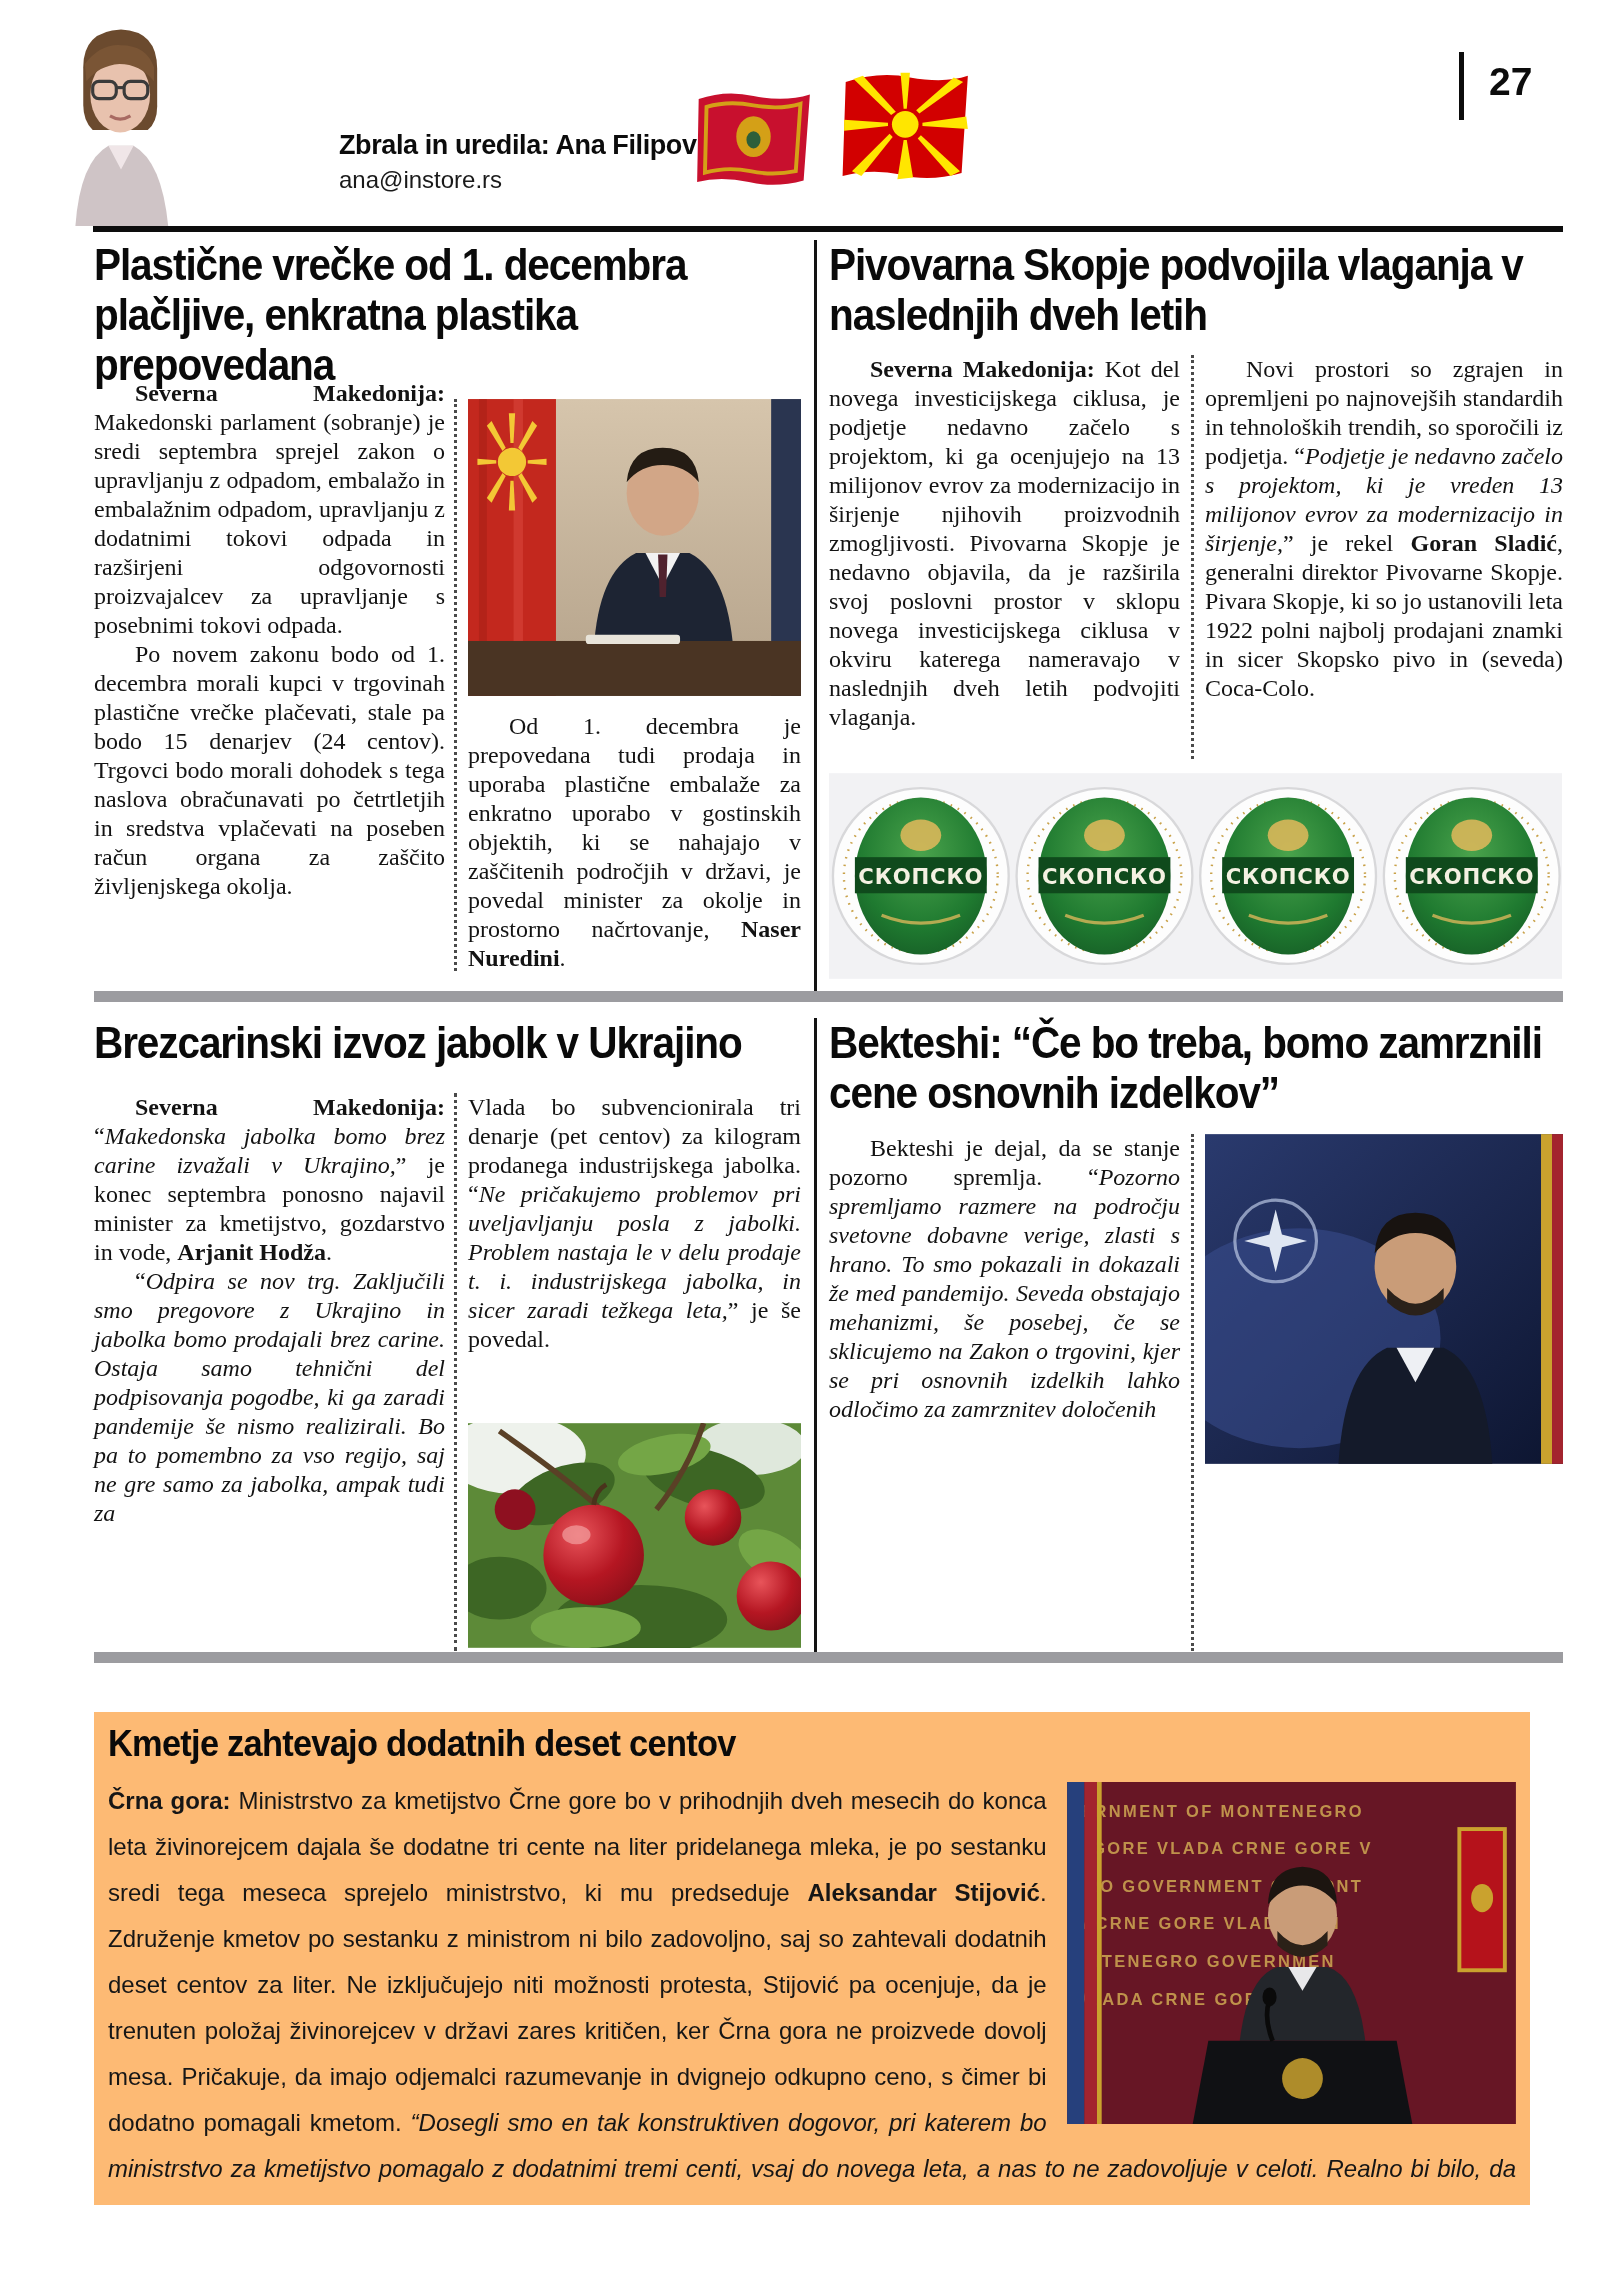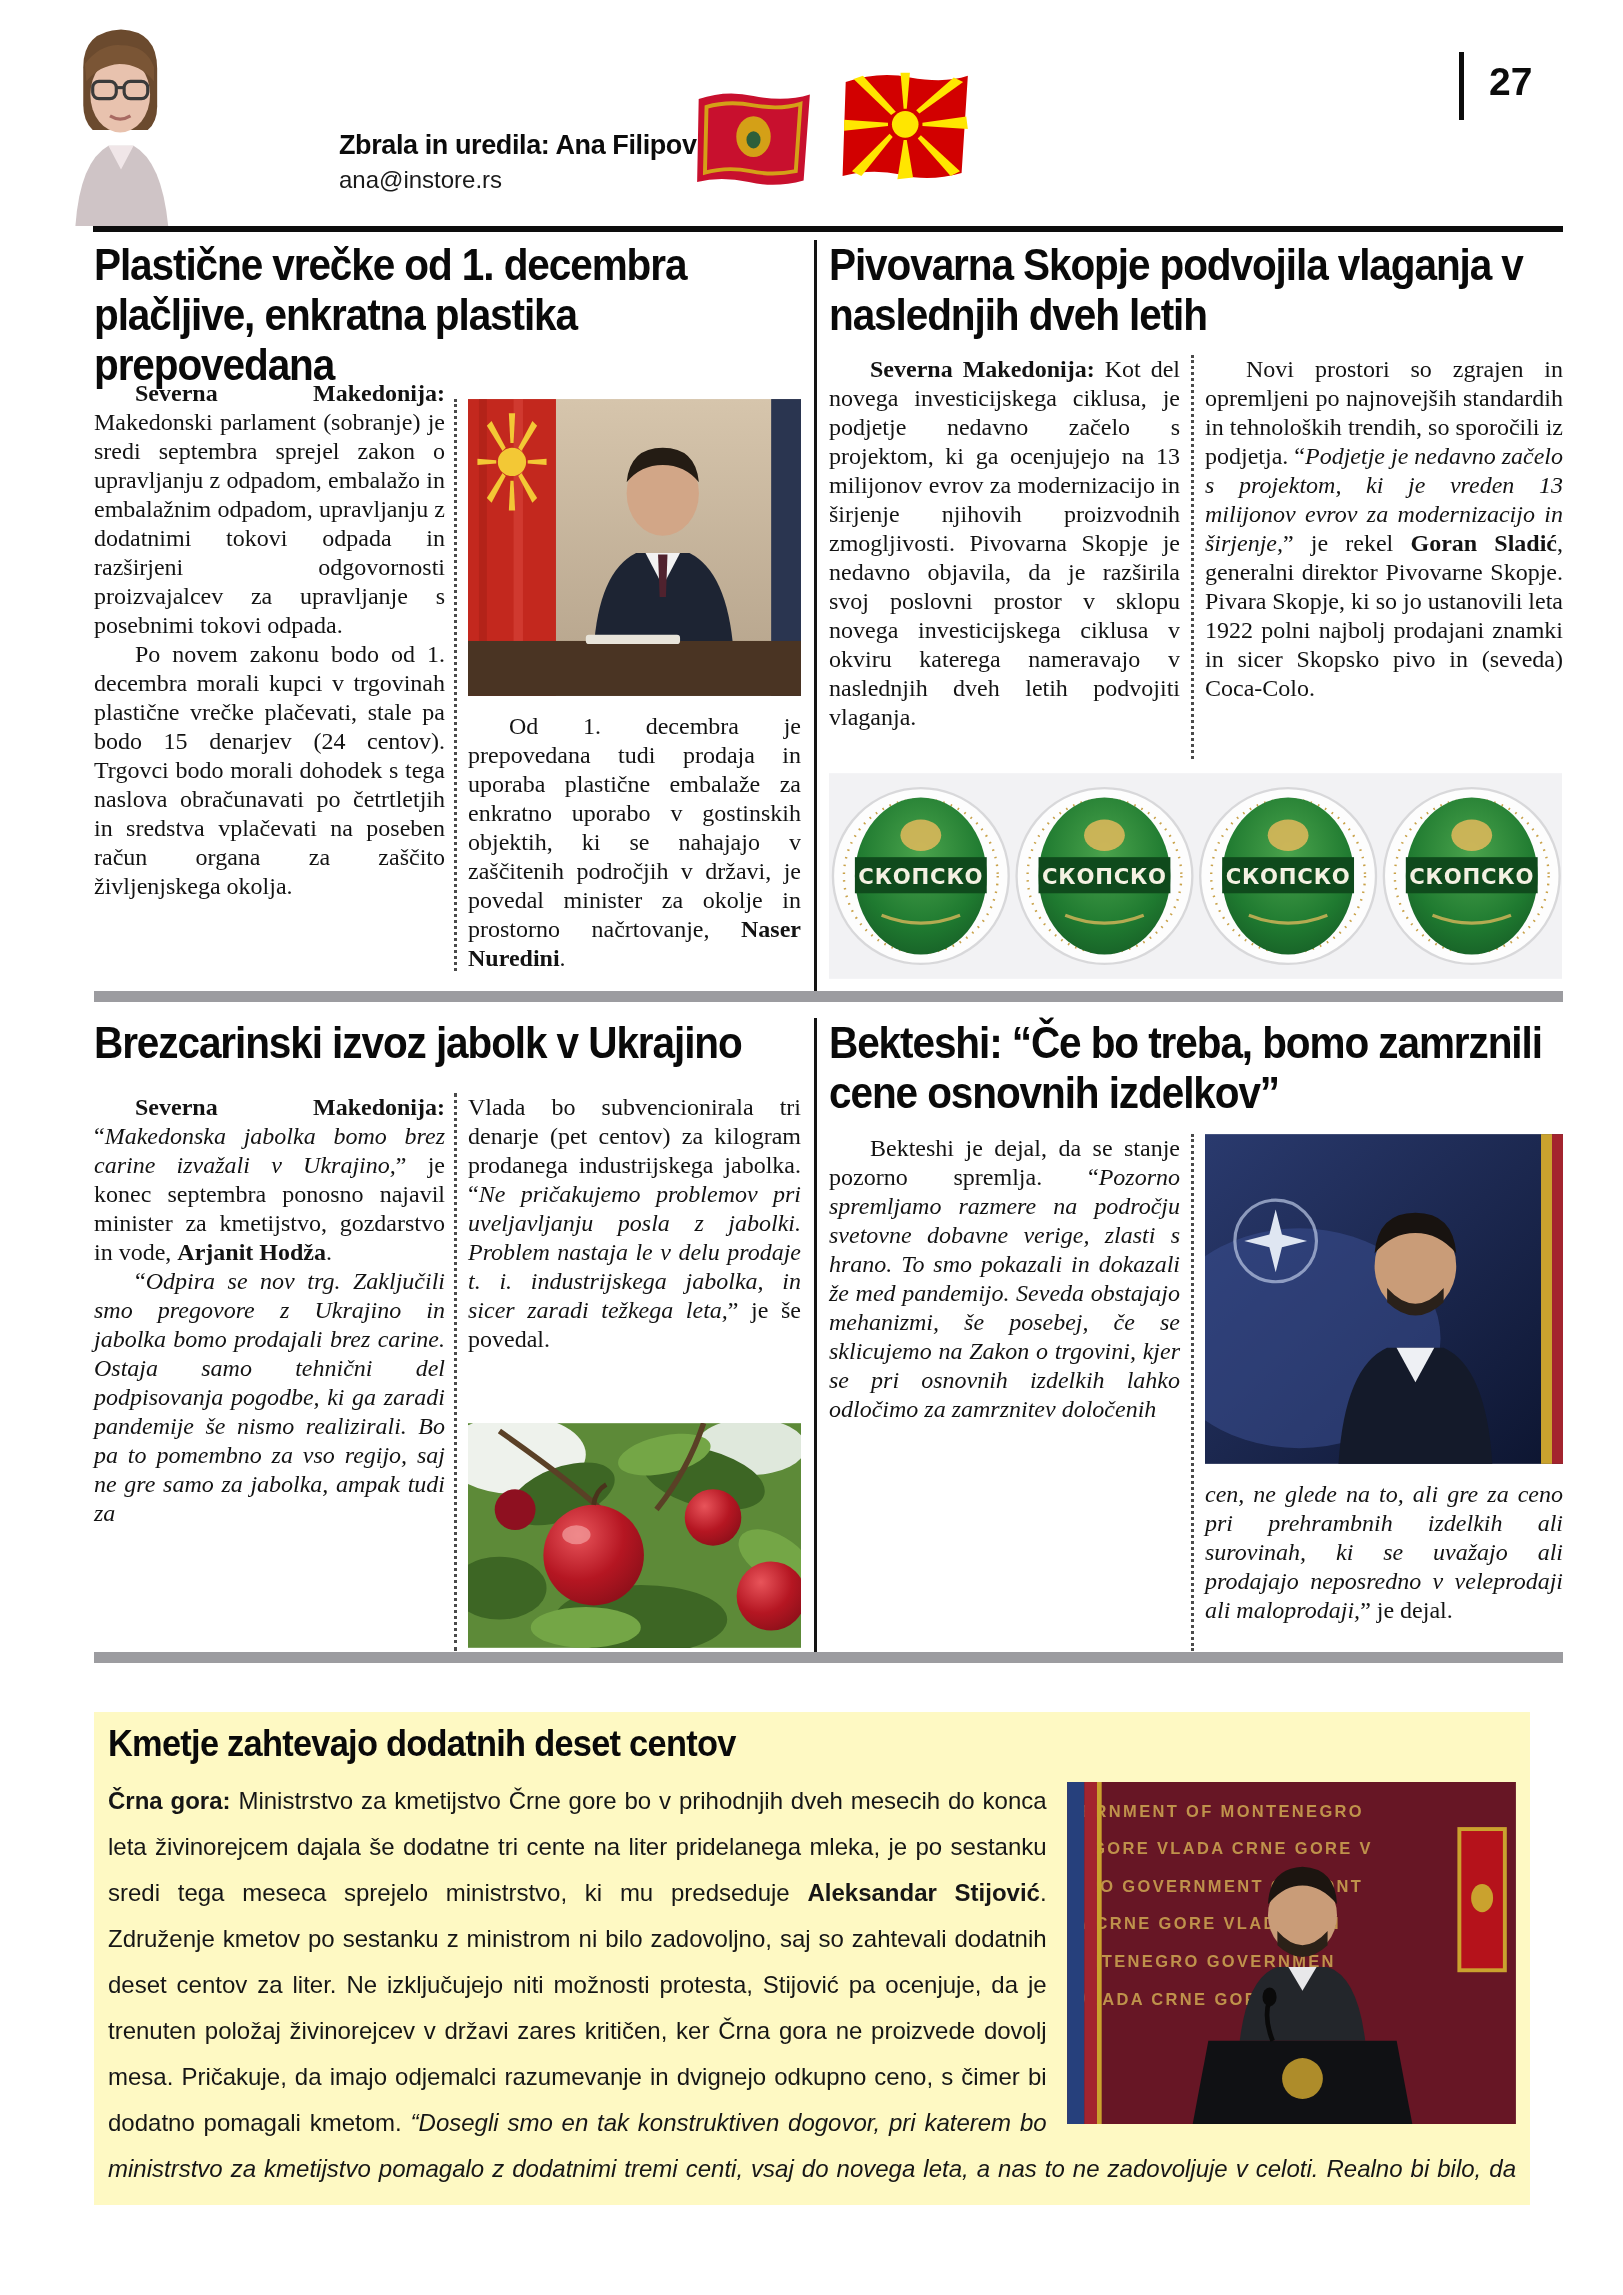--- a/index.html
+++ b/index.html
@@ -33,21 +33,21 @@
   .bodycol{position:absolute;font-size:24px;line-height:29px;text-align:justify;color:#131313;
            overflow-wrap:break-word;}
   .bodycol p{margin:0;text-indent:41px;}
   .cont p:first-child{text-indent:0;}
   .vdot{position:absolute;width:0;border-left:3.1px dotted #4a4a4a;}
   .vsolid{position:absolute;width:3.1px;background:#131313;}
   .hbar{position:absolute;left:94px;width:1469px;height:11px;background:#9c9ca0;}
   .photo{position:absolute;display:block;}
 
   
-  .graybox{position:absolute;left:94px;top:1712px;width:1436px;height:493px;background:#fef9c3;
+  .graybox{position:absolute;left:94px;top:1712px;width:1436px;height:493px;background:#fdba74;
            padding:11px 14px;box-sizing:border-box;overflow:hidden;}
   .graybox .fh1{font-family:"Liberation Sans",sans-serif;font-weight:700;font-size:37px;
                 letter-spacing:-0.8px;color:#0a0a0a;transform:scaleX(0.93);transform-origin:0 0;width:1531px;}
   .fbody{margin-top:12.6px;font-family:"Liberation Sans",sans-serif;font-size:24px;line-height:46px;
          text-align:justify;color:#161616;}
   .fphoto{float:right;width:449px;height:342px;margin:4.7px 0 11px 20.4px;}
 </style>
 </head>
 <body>
 
@@ -269,23 +269,20 @@
     <circle cx="90" cy="136" r="52" fill="none" stroke="#b9c6e2" stroke-width="4" opacity="0.7"></circle>
     <rect x="428" y="0" width="14" height="420" fill="#caa22e"></rect>
     <rect x="442" y="0" width="14" height="420" fill="#a3242e"></rect>
     <ellipse cx="268" cy="168" rx="52" ry="60" fill="#c99c78"></ellipse>
     <path d="M216 152 Q220 100 268 100 Q316 100 320 152 Q298 126 268 126 Q238 126 216 152 Z" fill="#181310"></path>
     <path d="M232 196 Q268 236 304 196 L304 214 Q268 248 232 214 Z" fill="#2a211a"></path>
     <path d="M170 420 Q178 296 232 272 L304 272 Q358 296 366 420 Z" fill="#141a2a"></path>
     <path d="M244 272 L268 316 L292 272 Z" fill="#eef0f4"></path>
   </svg>
 
-  <div class="bodycol cont" style="left:1205px;top:1480px;width:358px;height:173px">
-      <p><i>cen, ne glede na to, ali gre za ceno pri prehrambnih izdelkih ali surovinah, ki se uvažajo ali prodajajo neposredno v veleprodaji ali maloprodaji,</i>” je dejal.</p>
-    </div>
 
   <div class="hbar" style="top:1652px"></div>
 
   <div class="graybox">
     <div class="fh1">Kmetje zahtevajo dodatnih deset centov</div>
     <div class="fbody">
       <svg class="fphoto" viewBox="0 0 572 436" style="font-size:31px">
         <rect width="572" height="436" fill="#5e1320"></rect>
         <rect width="572" height="436" fill="#701a29" opacity="0.5"></rect>
         <g font-family="Liberation Sans, sans-serif" font-size="21" font-weight="bold" fill="#c9a050" letter-spacing="3" opacity="0.9">

